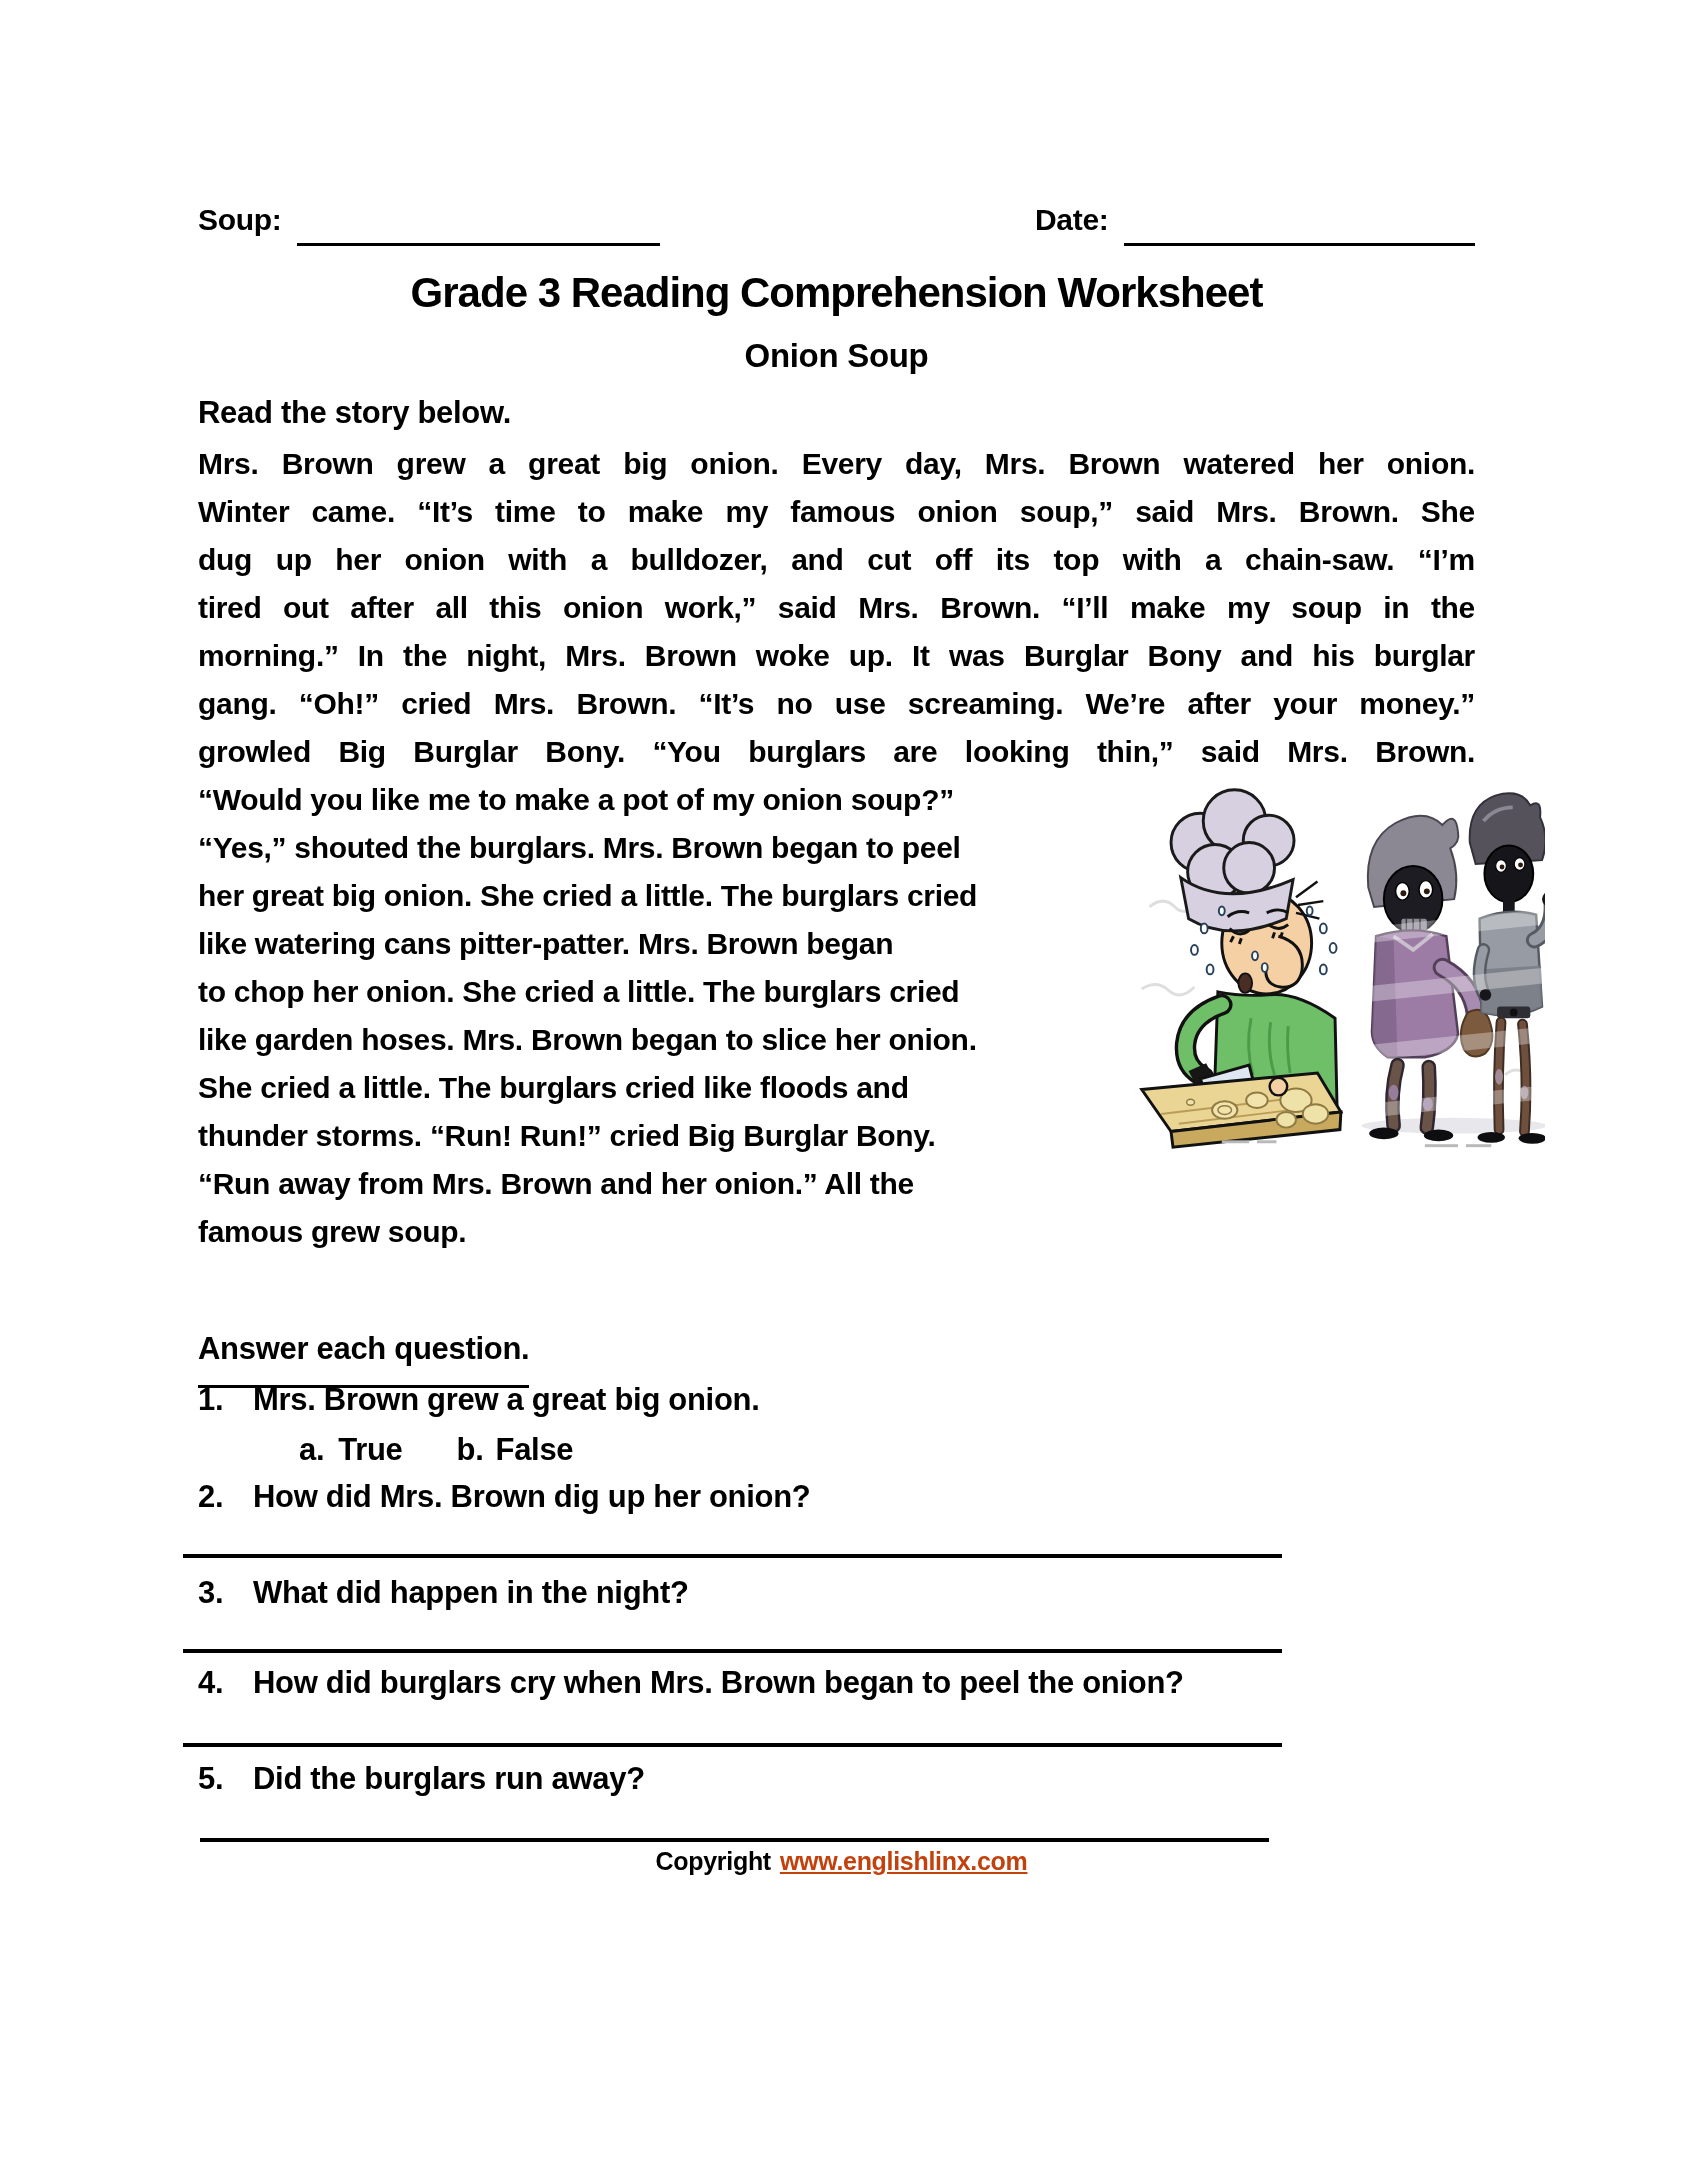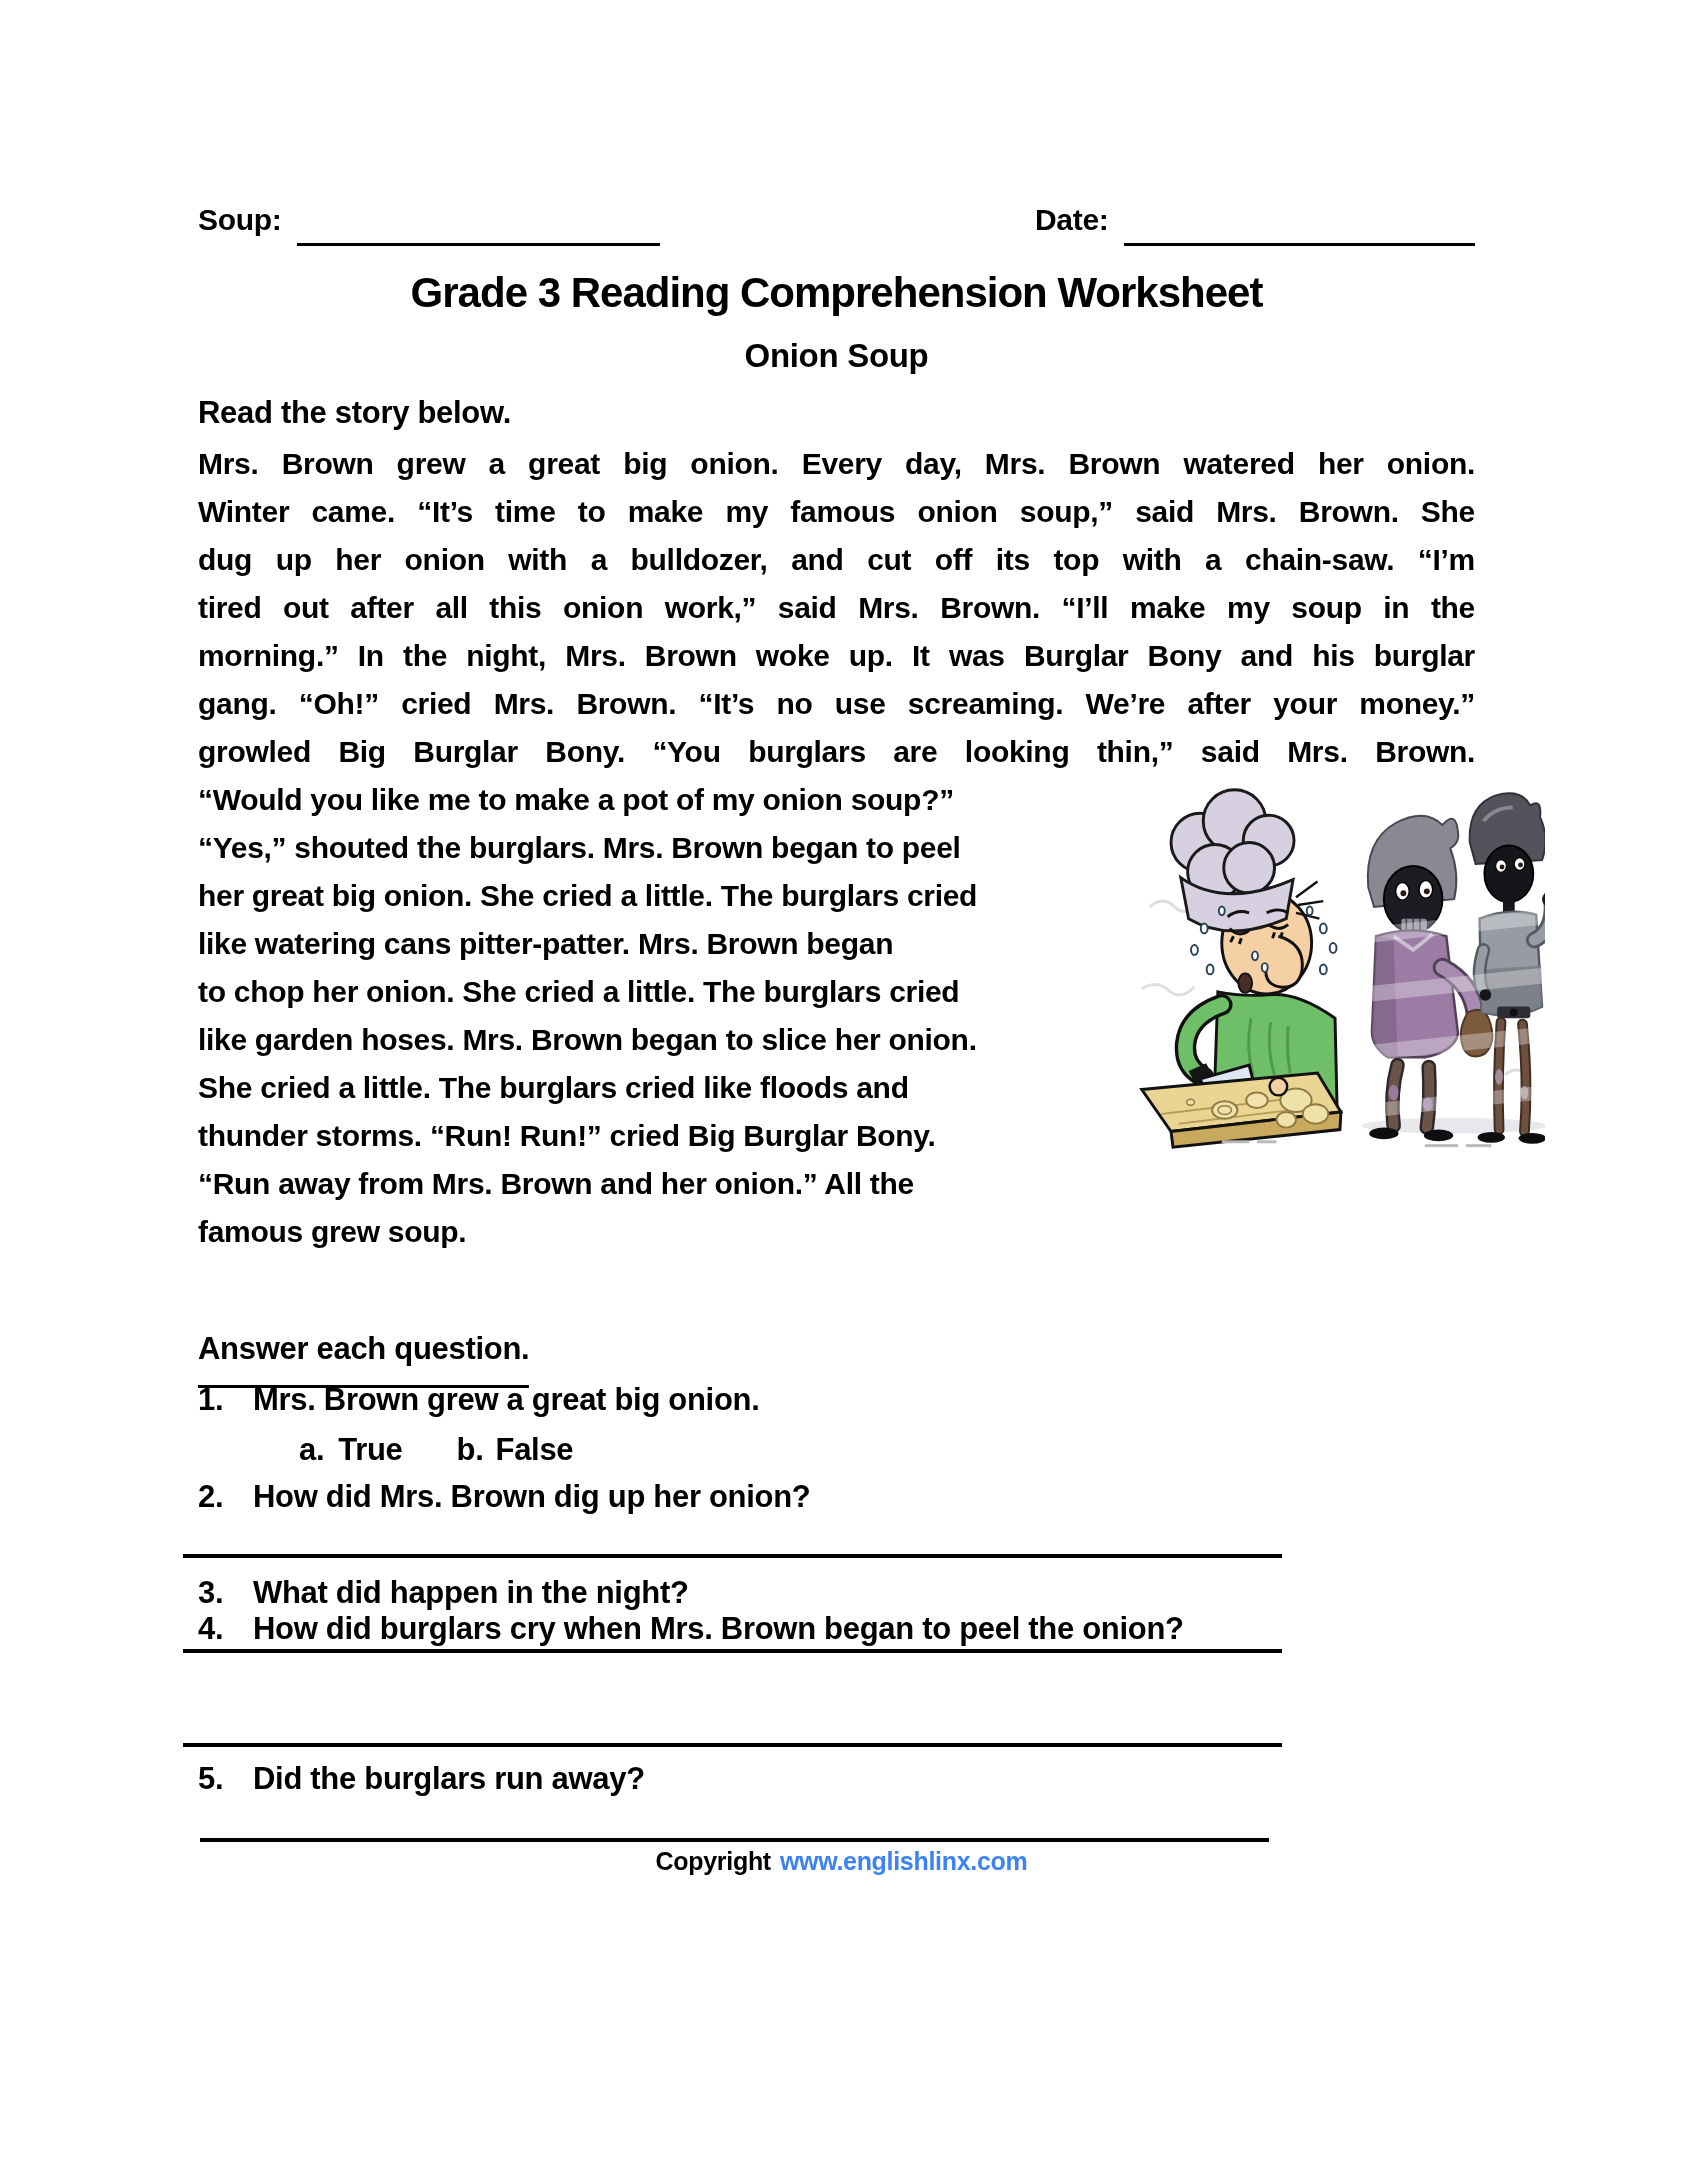--- a/index.html
+++ b/index.html
@@ -27,21 +27,21 @@
   .qhead span{display:inline-block;border-bottom:3px solid #000;padding-bottom:18px;}
   .q-row{position:absolute;left:198px;width:1277px;font-size:31px;line-height:44px;}
   .q-num{display:inline-block;width:55px;}
   .opt-a-label{margin-left:101px;}
   .opt-a-text{margin-left:14px;}
   .opt-b-label{margin-left:54px;}
   .opt-b-text{margin-left:12px;}
   .ansline{position:absolute;left:183px;width:1099px;border-top:4px solid #000;height:0;}
   .ansline.last{left:200px;width:1069px;}
   .copyright{top:1847px;left:0;width:1683px;text-align:center;font-size:25px;}
-  .copylink{color:#3b82f6;margin-left:9px;cursor:pointer;}
+  .copylink{color:#c2410c;text-decoration:underline;margin-left:9px;cursor:pointer;}
 </style>
 </head>
 <body>
 
 <div class="sheet">
 
   <div class="abs hdr hdr-name">Soup:</div>
   <div class="blank-line name-blank"></div>
   <div class="abs hdr hdr-date">Date:</div>
   <div class="blank-line date-blank"></div>
@@ -254,21 +254,21 @@
   <div class="q-row" style="top:1475px">
     <span class="q-num">2.</span><span>How did Mrs. Brown dig up her onion?</span>
   </div>
   <div class="ansline" style="top:1554px"></div>
 
   <div class="q-row" style="top:1571px">
     <span class="q-num">3.</span><span>What did happen in the night?</span>
   </div>
   <div class="ansline" style="top:1649px"></div>
 
-  <div class="q-row" style="top:1607px">
+  <div class="q-row" style="top:1661px">
     <span class="q-num">4.</span><span>How did burglars cry when Mrs. Brown began to peel the onion?</span>
   </div>
   <div class="ansline" style="top:1743px"></div>
 
   <div class="q-row" style="top:1757px">
     <span class="q-num">5.</span><span>Did the burglars run away?</span>
   </div>
   <div class="ansline last" style="top:1838px"></div>
 
   <div class="abs copyright">

